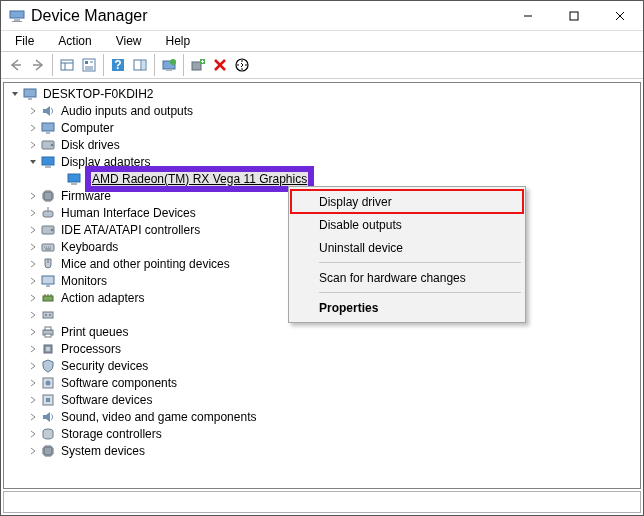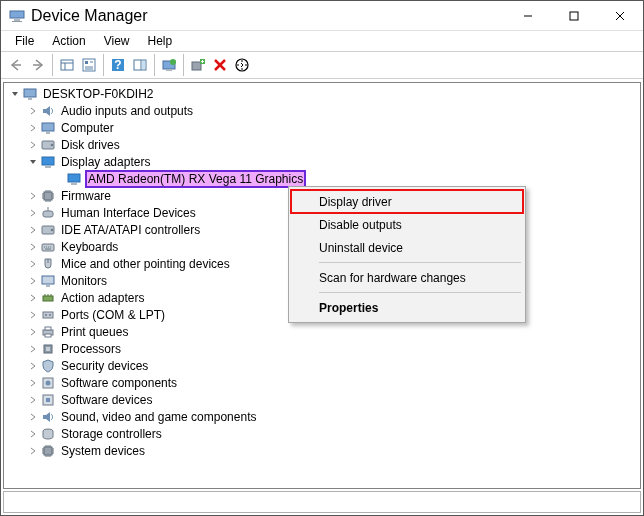--- a/index.html
+++ b/index.html
@@ -13,21 +13,21 @@
   
   .titlebar {
     height: 30px; display: flex; align-items: center; padding-left: 8px;
     border-bottom: 1px solid #e0e0e0;
   }
   .titlebar .app-icon { width: 16px; height: 16px; margin-right: 6px; }
   .titlebar .title { flex: 1; font-size: 16px; }
   .titlebar .win-btns { display: flex; }
   .titlebar .win-btn { width: 46px; height: 29px; display:flex; align-items:center; justify-content:center; }
   
-  .menubar { height: 20px; display:flex; align-items:center; padding-left:6px; gap:2px; }
+  .menubar { height: 20px; display:flex; align-items:center; padding-left:6px; gap:8px; }
   .menubar .menu-item { padding: 2px 8px; font-size:12px; }
   
   .toolbar {
     height: 28px; border-top:1px solid #d0d0d0; border-bottom:1px solid #d0d0d0;
     display:flex; align-items:center; padding-left:4px; gap:0px;
     background: #fff;
   }
   .tb-sep { width:1px; height:22px; background:#c0c0c0; margin:0 3px; }
   .tb-btn { width:22px; height:22px; display:flex; align-items:center; justify-content:center; border:1px solid transparent; border-radius:2px;}
   .tb-btn.disabled { opacity: .45; }
@@ -36,21 +36,21 @@
     flex:1; display:flex; overflow:hidden; position:relative;
     border-top:1px solid #fff;
   }
   .tree-wrap {
     flex:1; overflow:auto; padding:2px 0; margin:2px;
     border:1px solid #828282;
     position:relative;
   }
   .tree-node { display:flex; align-items:center; height:17px; padding-left:0; white-space:nowrap; }
   .node-label { padding: 0 2px; }
-  .node-label.selected { background:#f0abfc; border:2px solid #6d28d9; padding:0 1px; }
+  .node-label.selected { background:#e5e5e5; border:6px solid #6d28d9; padding:0 1px;text-decoration:underline; }
   .chev { width:14px; display:inline-flex; justify-content:center; align-items:center; }
   .chev svg { width:10px; height:10px; }
   .dev-icon { width:16px; height:16px; margin-right:3px; display:inline-flex; align-items:center; justify-content:center; }
   .indent0 { padding-left: 4px; }
   .indent1 { padding-left: 22px; }
   .indent2 { padding-left: 48px; }
   
   .tree-wrap::-webkit-scrollbar { width:17px; }
   .tree-wrap::-webkit-scrollbar-track { background:#f0f0f0; }
   .tree-wrap::-webkit-scrollbar-thumb { background:#c2c2c2; }
@@ -377,21 +377,20 @@
                 <path d="M3 2 L7 5 L3 8" fill="none" stroke="#888"></path>
               </svg>
             </span>
             <span class="dev-icon">
               <svg viewBox="0 0 16 16">
                 <rect x="3" y="5" width="10" height="6" fill="#c2cbd4" stroke="#6f7b88"></rect>
                 <circle cx="6" cy="8" r="1" fill="#6f7b88"></circle>
                 <circle cx="10" cy="8" r="1" fill="#6f7b88"></circle>
               </svg>
             </span>
-            <span class="node-label">Ports (COM &amp; LPT)</span>
           </div>
           <div class="tree-node indent1">
             <span class="chev">
               <svg viewBox="0 0 10 10">
                 <path d="M3 2 L7 5 L3 8" fill="none" stroke="#888"></path>
               </svg>
             </span>
             <span class="dev-icon">
               <svg viewBox="0 0 16 16">
                 <rect x="3" y="6" width="10" height="5" fill="#b8c2cc" stroke="#6f7b88"></rect>

